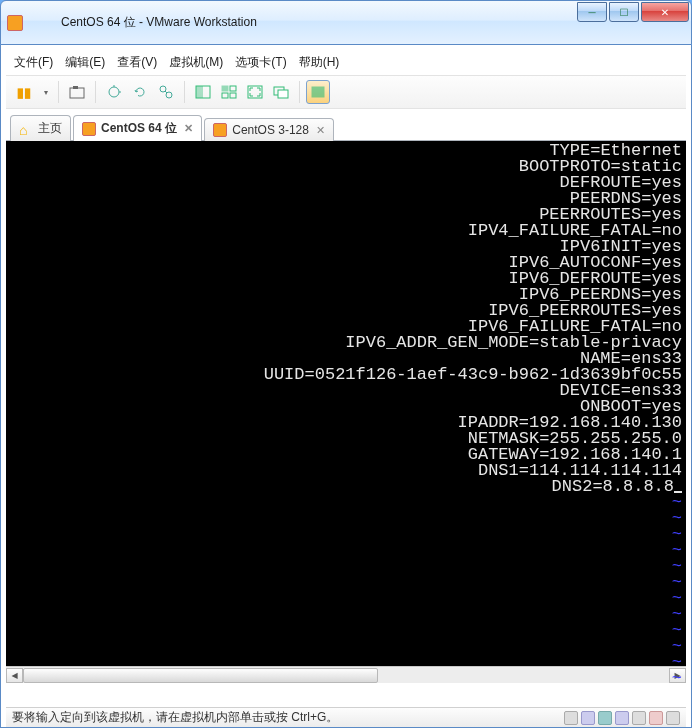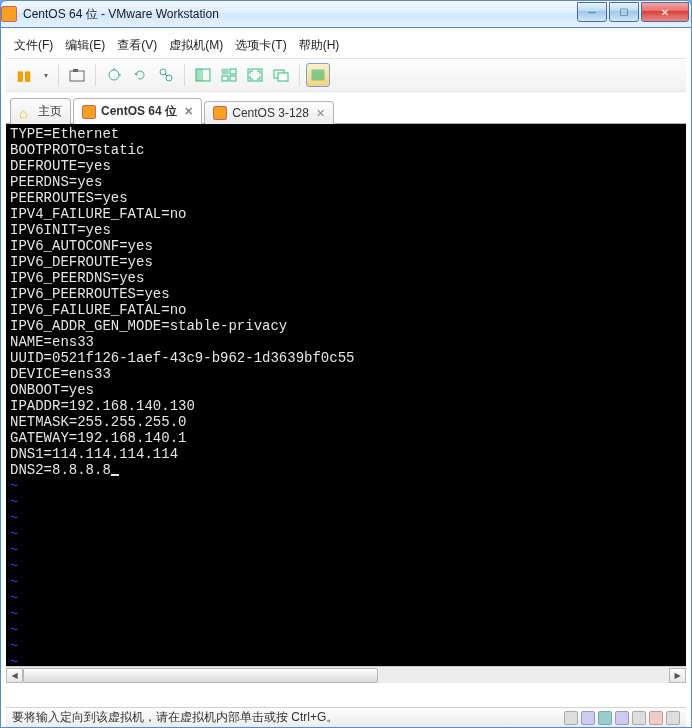--- a/index.html
+++ b/index.html
@@ -1,18 +1,18 @@
 <!DOCTYPE html>
 <html><head>
 <meta charset="utf-8">
 <style>
 * { margin: 0; padding: 0; box-sizing: border-box; }
 body { font-family: "Microsoft YaHei", Tahoma, Arial, sans-serif; font-size: 12px; background: #6badf6; width: 692px; height: 728px; overflow: hidden; }
 .window { width: 692px; height: 728px; display: flex; flex-direction: column; }
-.titlebar { height: 28px; background: linear-gradient(to bottom, #f2f8fe 0%, #deeeff 45%, #cfe7ff 46%, #e4f1ff 100%); display: flex; align-items: center; border: 1px solid #5a8ac6; border-radius: 6px 6px 0 0; padding-left: 0; }
+.titlebar { height: 45px; background: linear-gradient(to bottom, #f2f8fe 0%, #deeeff 45%, #cfe7ff 46%, #e4f1ff 100%); display: flex; align-items: center; border: 1px solid #5a8ac6; border-radius: 6px 6px 0 0; padding-left: 6px; gap: 32px; }
 .titlebar .icon { width: 16px; height: 16px; background: #f7a022; border: 1px solid #c66; border-radius: 2px; margin-right: 6px; }
 .titlebar .title { flex: 1; color: #1a1a1a; font-size: 12px; }
 .winbtns { display: flex; height: 100%; align-items: flex-start; padding-top: 1px; padding-right: 2px; }
 .winbtn { width: 30px; height: 20px; margin-left: 2px; border: 1px solid #4b6e9c; background: linear-gradient(to bottom, #e9f3ff, #bdd9f8 45%, #9fc7ef 46%, #cfe4fb); border-radius: 0 0 3px 3px; display: flex; align-items: center; justify-content: center; font-size: 10px; color: #274; }
 .winbtn.close { width: 48px; background: linear-gradient(to bottom, #f6a4a0, #e5706c 45%, #d8433e 46%, #e98a86); color: #fff; }
 .winbtn.max { background: linear-gradient(to bottom, #e9f3ff, #bdd9f8 45%, #9fc7ef 46%, #cfe4fb); }
 .chrome { background: #fff; border-left: 1px solid #5a8ac6; border-right: 1px solid #5a8ac6; border-bottom: 1px solid #5a8ac6; padding: 5px 5px 0 5px; flex: 1; display: flex; flex-direction: column; min-height: 0; }
 .menubar { display: flex; gap: 12px; padding: 4px 8px; }
 .menuitem { color: #222; cursor: default; }
 .toolbar { display: flex; align-items: center; gap: 2px; padding: 4px 6px; border-top: 1px solid #e3e3e3; border-bottom: 1px solid #e3e3e3; background: linear-gradient(#fdfdfd,#f2f2f2); }
@@ -23,21 +23,21 @@
 .tbtn.snap svg, .tbtn svg { display: block; }
 .tbtn.active { border-color: #7da2ce; background: linear-gradient(#fdeecb,#fbd27e); }
 .tabstrip { display: flex; align-items: flex-end; background: #fff; padding: 4px 4px 0 4px; gap: 2px; border-bottom: 1px solid #aeb4bc; }
 .tab { display: flex; align-items: center; gap: 5px; padding: 4px 8px; border: 1px solid #aeb4bc; border-bottom: none; border-radius: 4px 4px 0 0; background: linear-gradient(#fdfdfd,#ececec); font-size: 12px; color: #333; position: relative; top: 1px; }
 .tab.active { background: #fff; top: 2px; border-bottom: 1px solid #fff; font-weight: bold; }
 .tab .x { color: #888; margin-left: 2px; font-size: 11px; }
 .tab .ticon { width: 14px; height: 14px; background: #f7a022; border-radius: 2px; }
 .tab .ticon.home { background: none; color: #f5b400; font-size: 14px; }
 .tab .ticon.cent { background: #f7a022; border: 1px solid #c66; }
 .content { flex: 1; background: #000; position: relative; min-height: 0; }
-.term { font-family: "Courier New", monospace; font-size: 14px; color: #e6e6e6; white-space: pre; padding: 2px 4px; line-height: 16px; }
+.term { font-family: "Courier New", monospace; font-size: 17px; color: #e6e6e6; white-space: pre; padding: 2px 4px; line-height: 16px; text-align: right; }
 .term .tilde { color: #4040ff; }
 .cursor { display: inline-block; width: 8px; height: 2px; background: #e6e6e6; vertical-align: -2px; }
 .scrollbar-h { height: 17px; background: linear-gradient(#f0f0f0,#e1e1e1); border-top: 1px solid #c9c9c9; display: flex; align-items: center; }
 .sbtn { width: 17px; height: 15px; background: linear-gradient(#fefefe,#e6e6e6); border: 1px solid #b8b8b8; display: flex; align-items: center; justify-content: center; font-size: 8px; color: #555; }
 .strack { flex: 1; height: 15px; background: #ededed; position: relative; }
 .sthumb { position: absolute; left: 0; top: 0; width: 55%; height: 100%; background: linear-gradient(#fefefe,#d9d9d9); border: 1px solid #b8b8b8; border-radius: 2px; }
 .statusbar { height: 20px; background: linear-gradient(#fdfdfd,#ececec); border-top: 1px solid #d0d0d0; display: flex; align-items: center; padding: 0 6px; font-size: 12px; color: #333; margin-top: 24px; }
 .statusbar .spacer { flex: 1; }
 .statusicons { display: flex; gap: 3px; align-items: center; }
 .sicon { width: 14px; height: 14px; background: #9cc; border: 1px solid #7aa; border-radius: 2px; }

